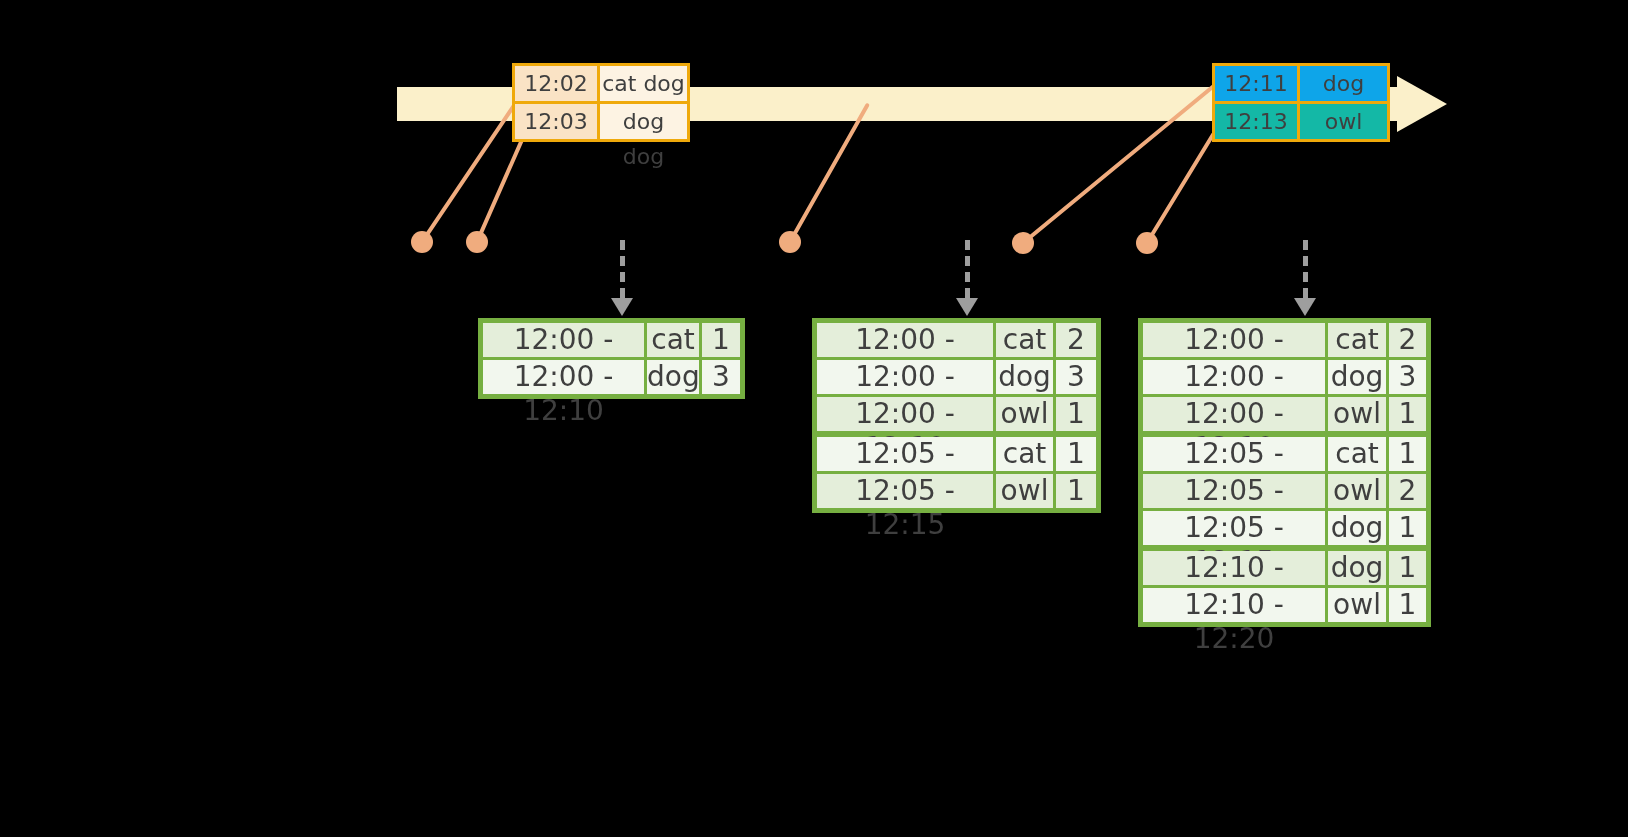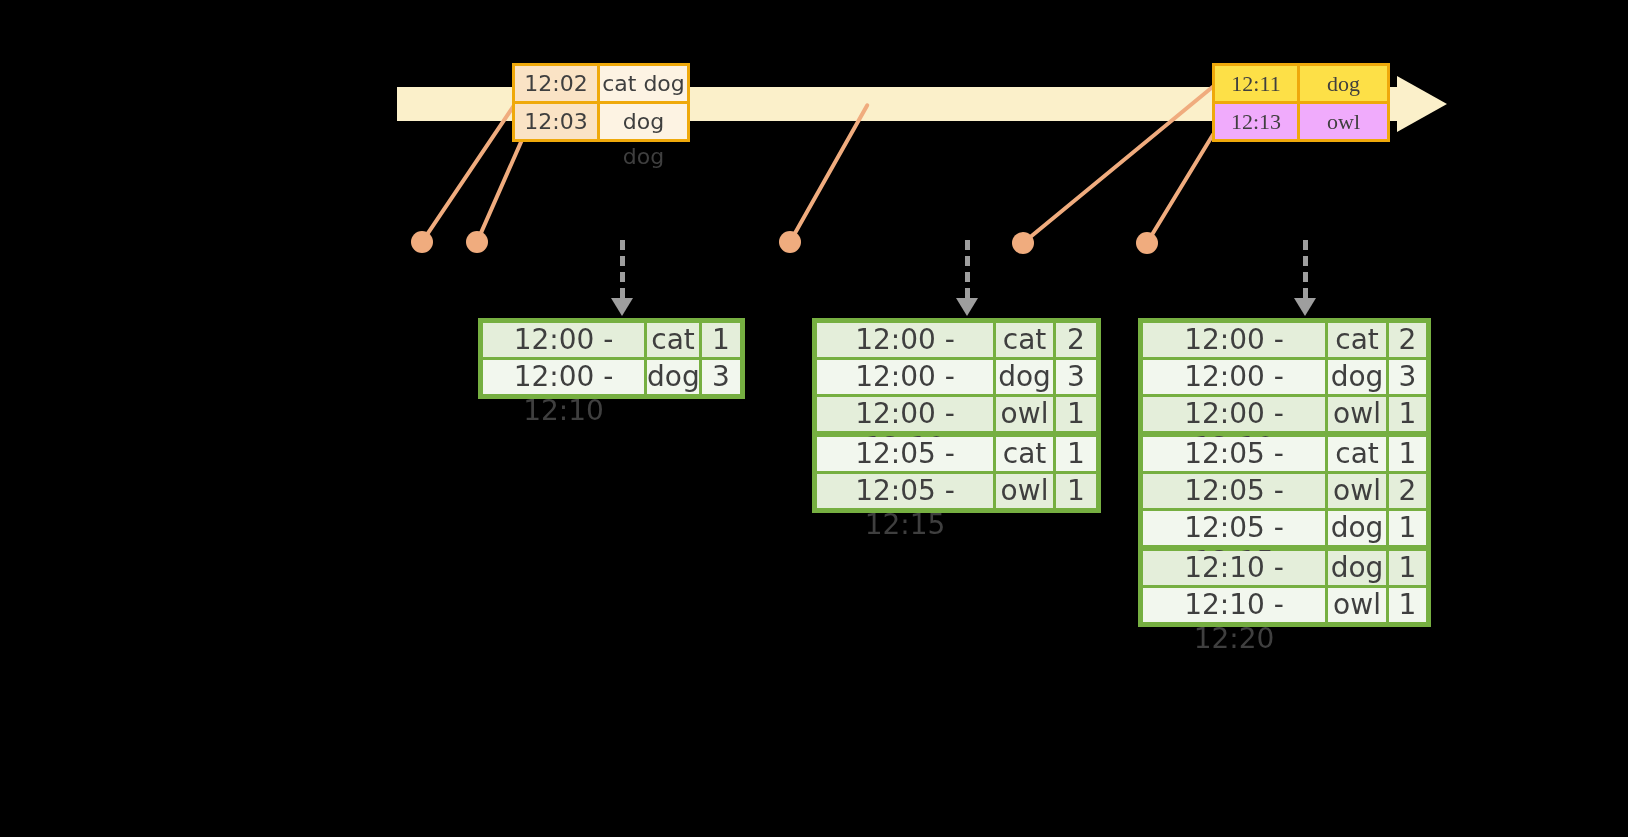--- a/index.html
+++ b/index.html
@@ -27,22 +27,22 @@
   .erow{display:flex;margin-bottom:3px;}
   .erow:last-of-type{margin-bottom:0;}
   .erow .cell{height:35px;line-height:35px;text-align:center;margin-right:3px;}
   .erow .cell:last-child{margin-right:0;}
   .etable .time{width:82px;}
   .etable .words{width:87px;}
   #et2 .time{width:84px;}
   #et2 .words{width:98px;}
   .fill-split .time{background:#FAE3C5;}
   .fill-split .words{background:#FDF3E3;}
-  .fill-peach .cell{background:#fde047;font-family:Liberation Serif, serif;}
-  .fill-cream .cell{background:#f0abfc;font-family:Liberation Serif, serif;}
+  .fill-peach .cell{background:#0ea5e9;}
+  .fill-cream .cell{background:#14b8a6;}
   #et1{left:512px;top:63px;}
   #et2{left:866px;top:83px;}
   #et3{left:1212px;top:63px;}
 
   
   .rtable{position:absolute;background:#76AF41;padding:5px;font-size:28px;}
   .rrow{display:flex;margin-bottom:3px;}
   .rrow:last-of-type{margin-bottom:0;}
   .rrow.group-start{margin-top:6px;}
   .rrow .cell{height:34px;line-height:34px;text-align:center;margin-right:3px;}

